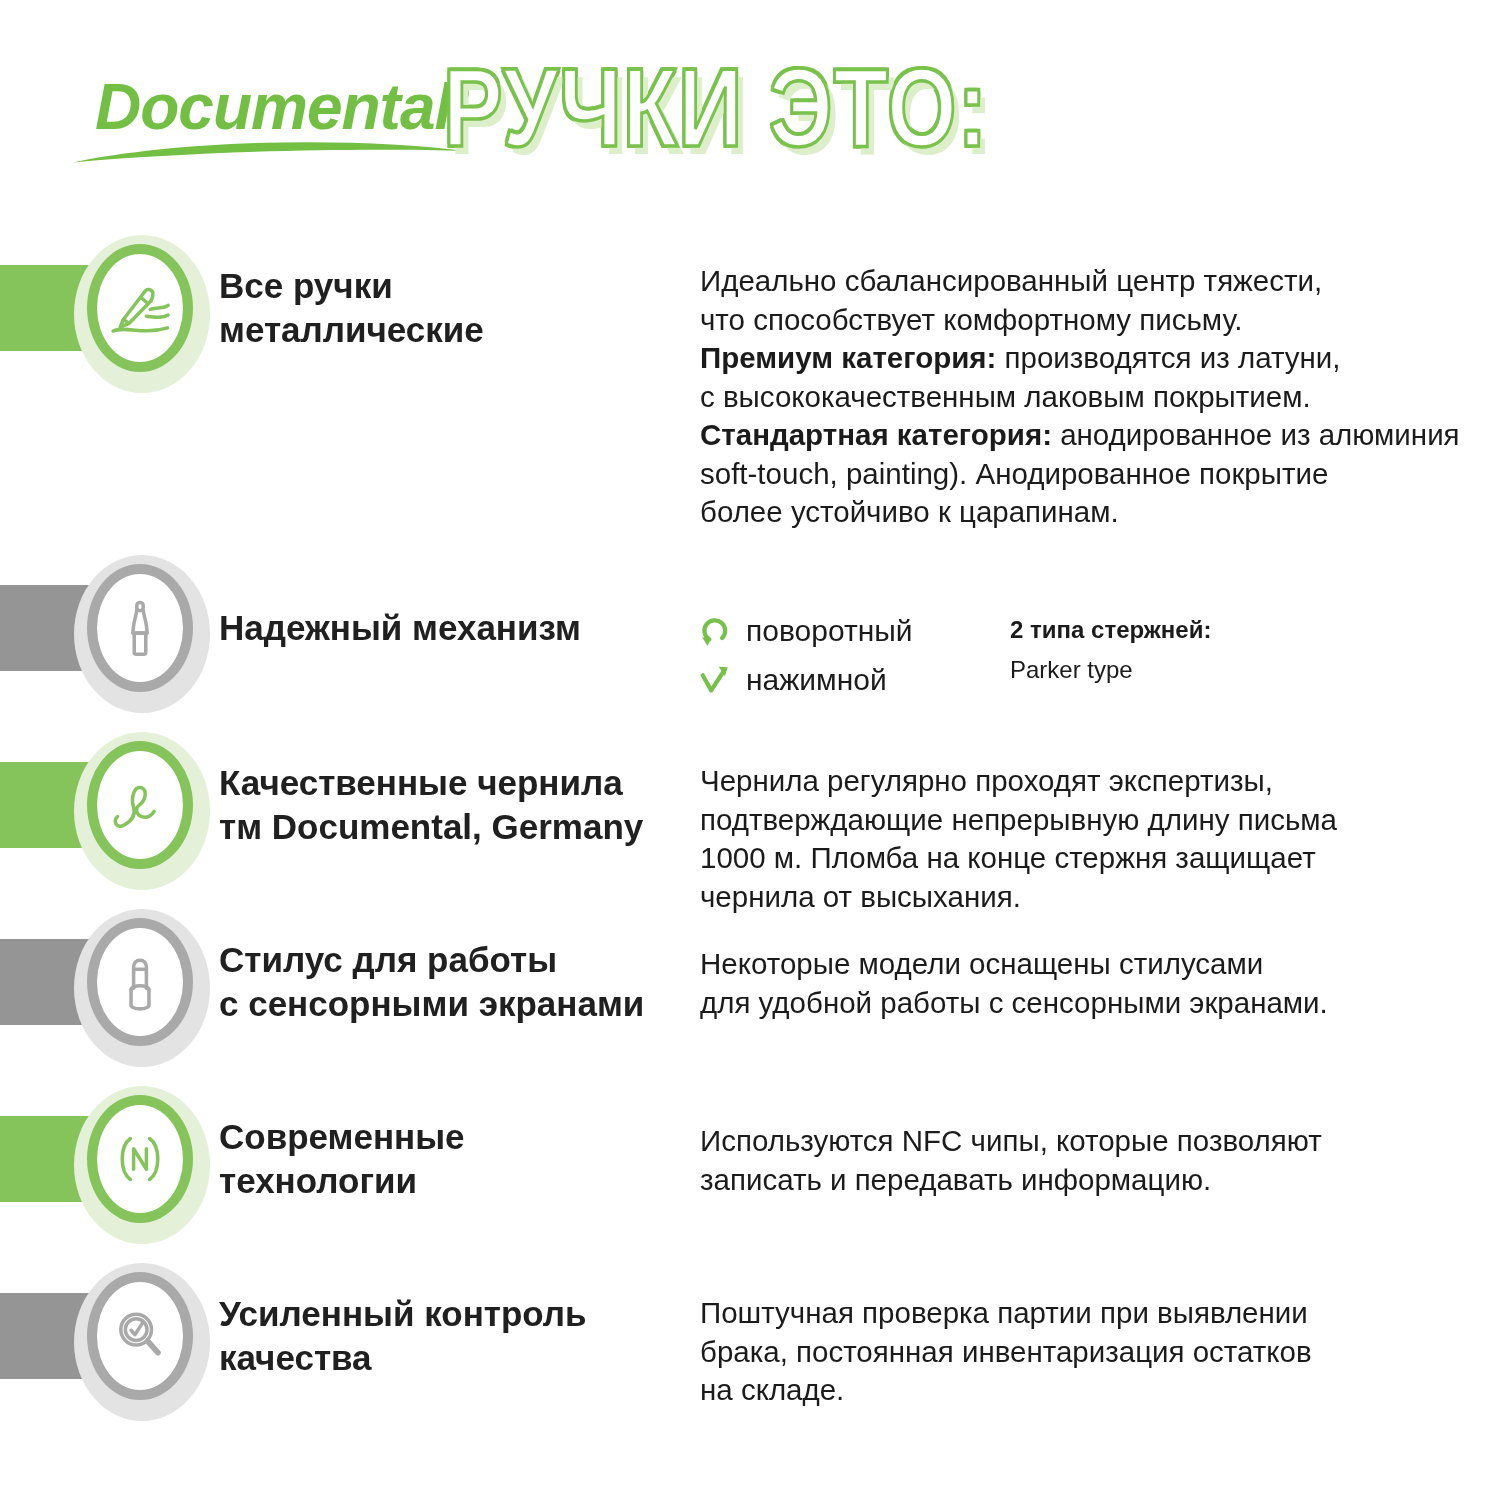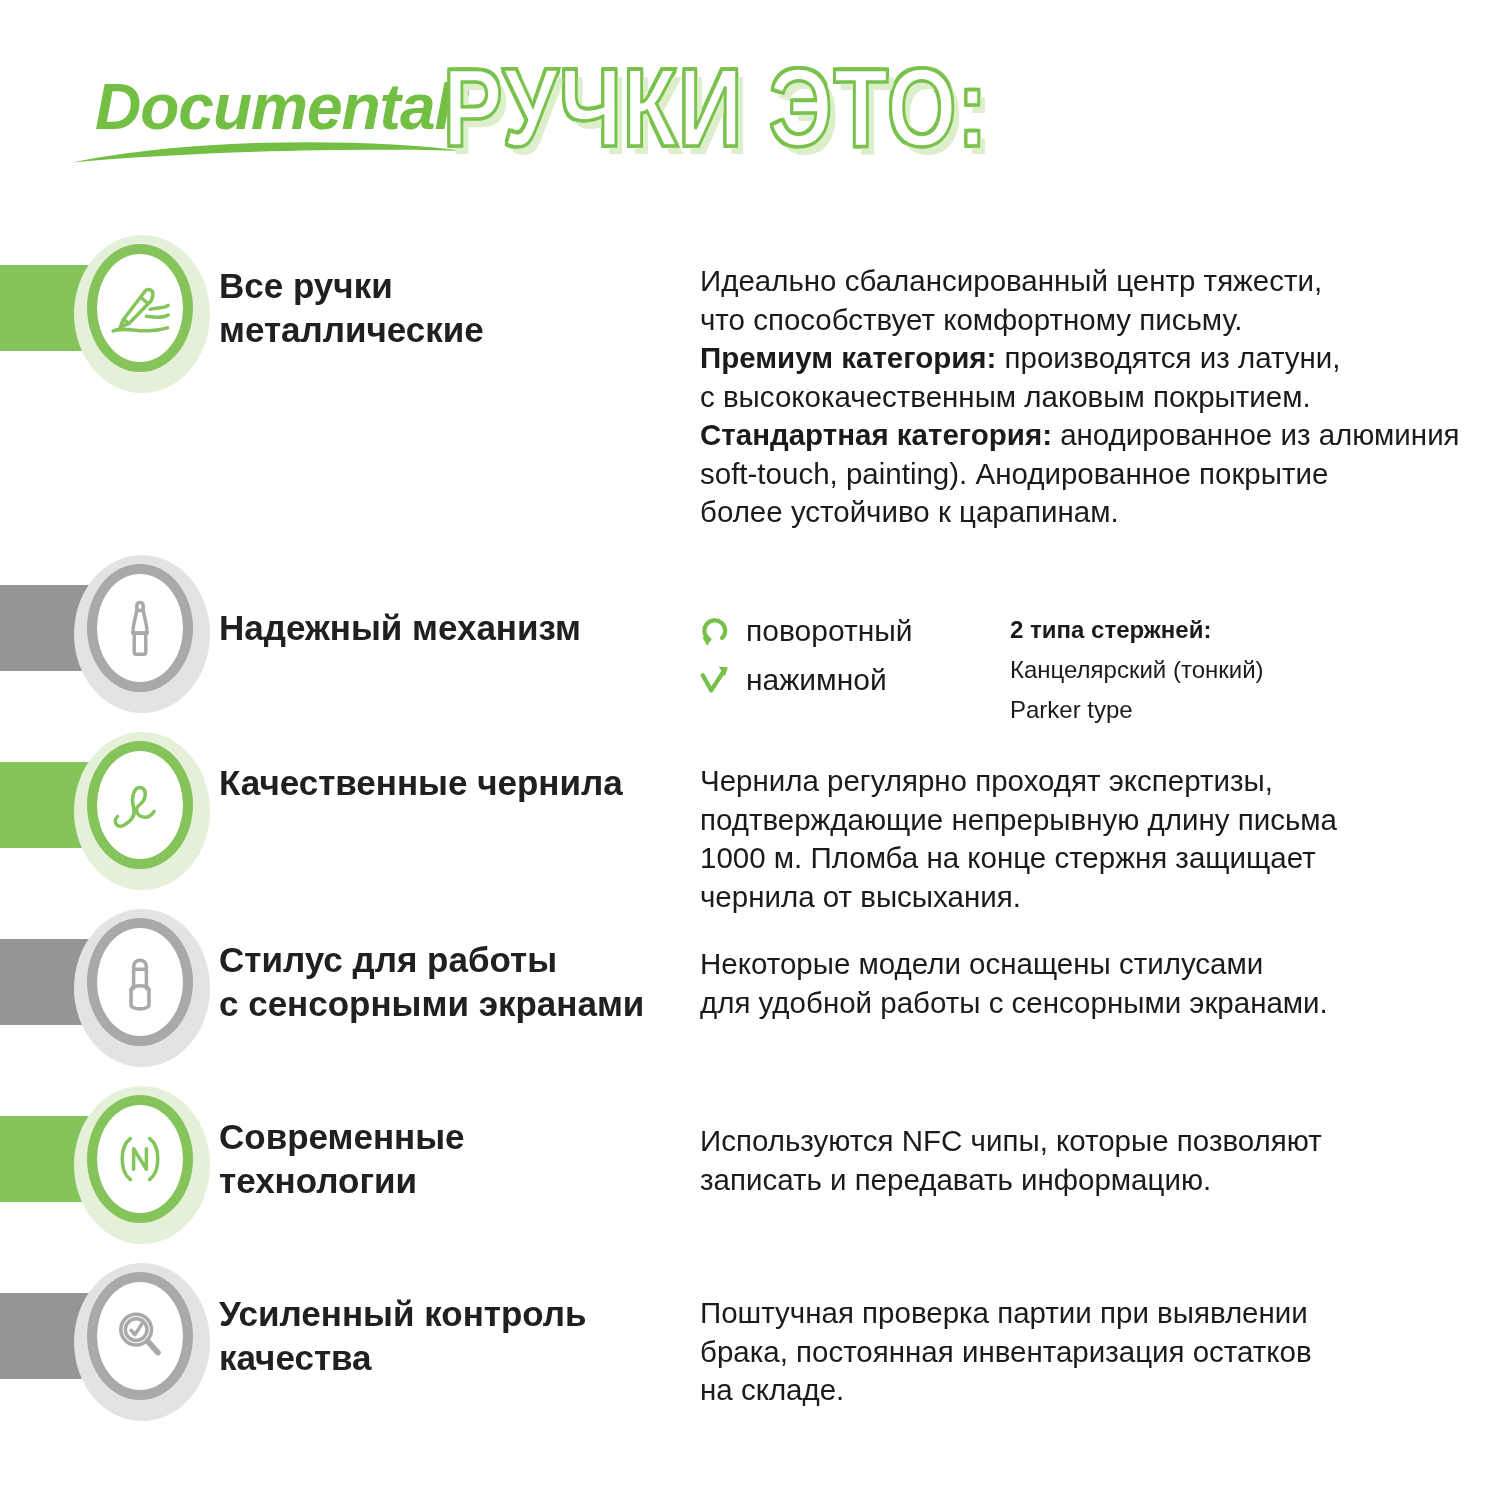--- a/index.html
+++ b/index.html
@@ -112,34 +112,33 @@
     <div class="mech">
       <svg class="mech-svg" viewBox="0 0 36 36">
         <path class="st" d="M5,13 L14,29 L27,9"></path>
         <polygon class="fl" points="22,4 31.5,4.5 28.5,14"></polygon>
       </svg>
       <span>нажимной</span>
     </div>
   </div>
   <div class="refills">
     <p class="rb">2 типа стержней:</p>
-    <p>Канцелярский (тонкий)</p>
     <p>Parker type</p>
   </div>
 </section>
 
 <section class="row accent-green" style="top:805px">
   <div class="bar"></div>
   <div class="halo"></div>
   <div class="ring">
     <svg class="icon-svg" viewBox="0 0 100 100">
       <path d="M15,68 C6,76 15,88 26,81 C38,74 43,64 40,54 C35,36 42,20 52,23 C62,27 59,42 49,50 C40,57 46,69 58,69 C65,69 70,63 72,60"></path>
     </svg>
   </div>
-  <h2 class="title t2"><span>Качественные чернила</span><br></h2>
+  <h2 class="title t2"><span>Качественные чернила</span><br><span>тм Documental, Germany</span></h2>
   <div class="body" style="top:-43px">
     <p><span>Чернила регулярно проходят экспертизы,</span></p>
     <p><span>подтверждающие непрерывную длину письма</span></p>
     <p><span>1000 м. Пломба на конце стержня защищает</span></p>
     <p><span>чернила от высыхания.</span></p>
   </div>
 </section>
 
 <section class="row accent-gray" style="top:982px">
   <div class="bar"></div>

